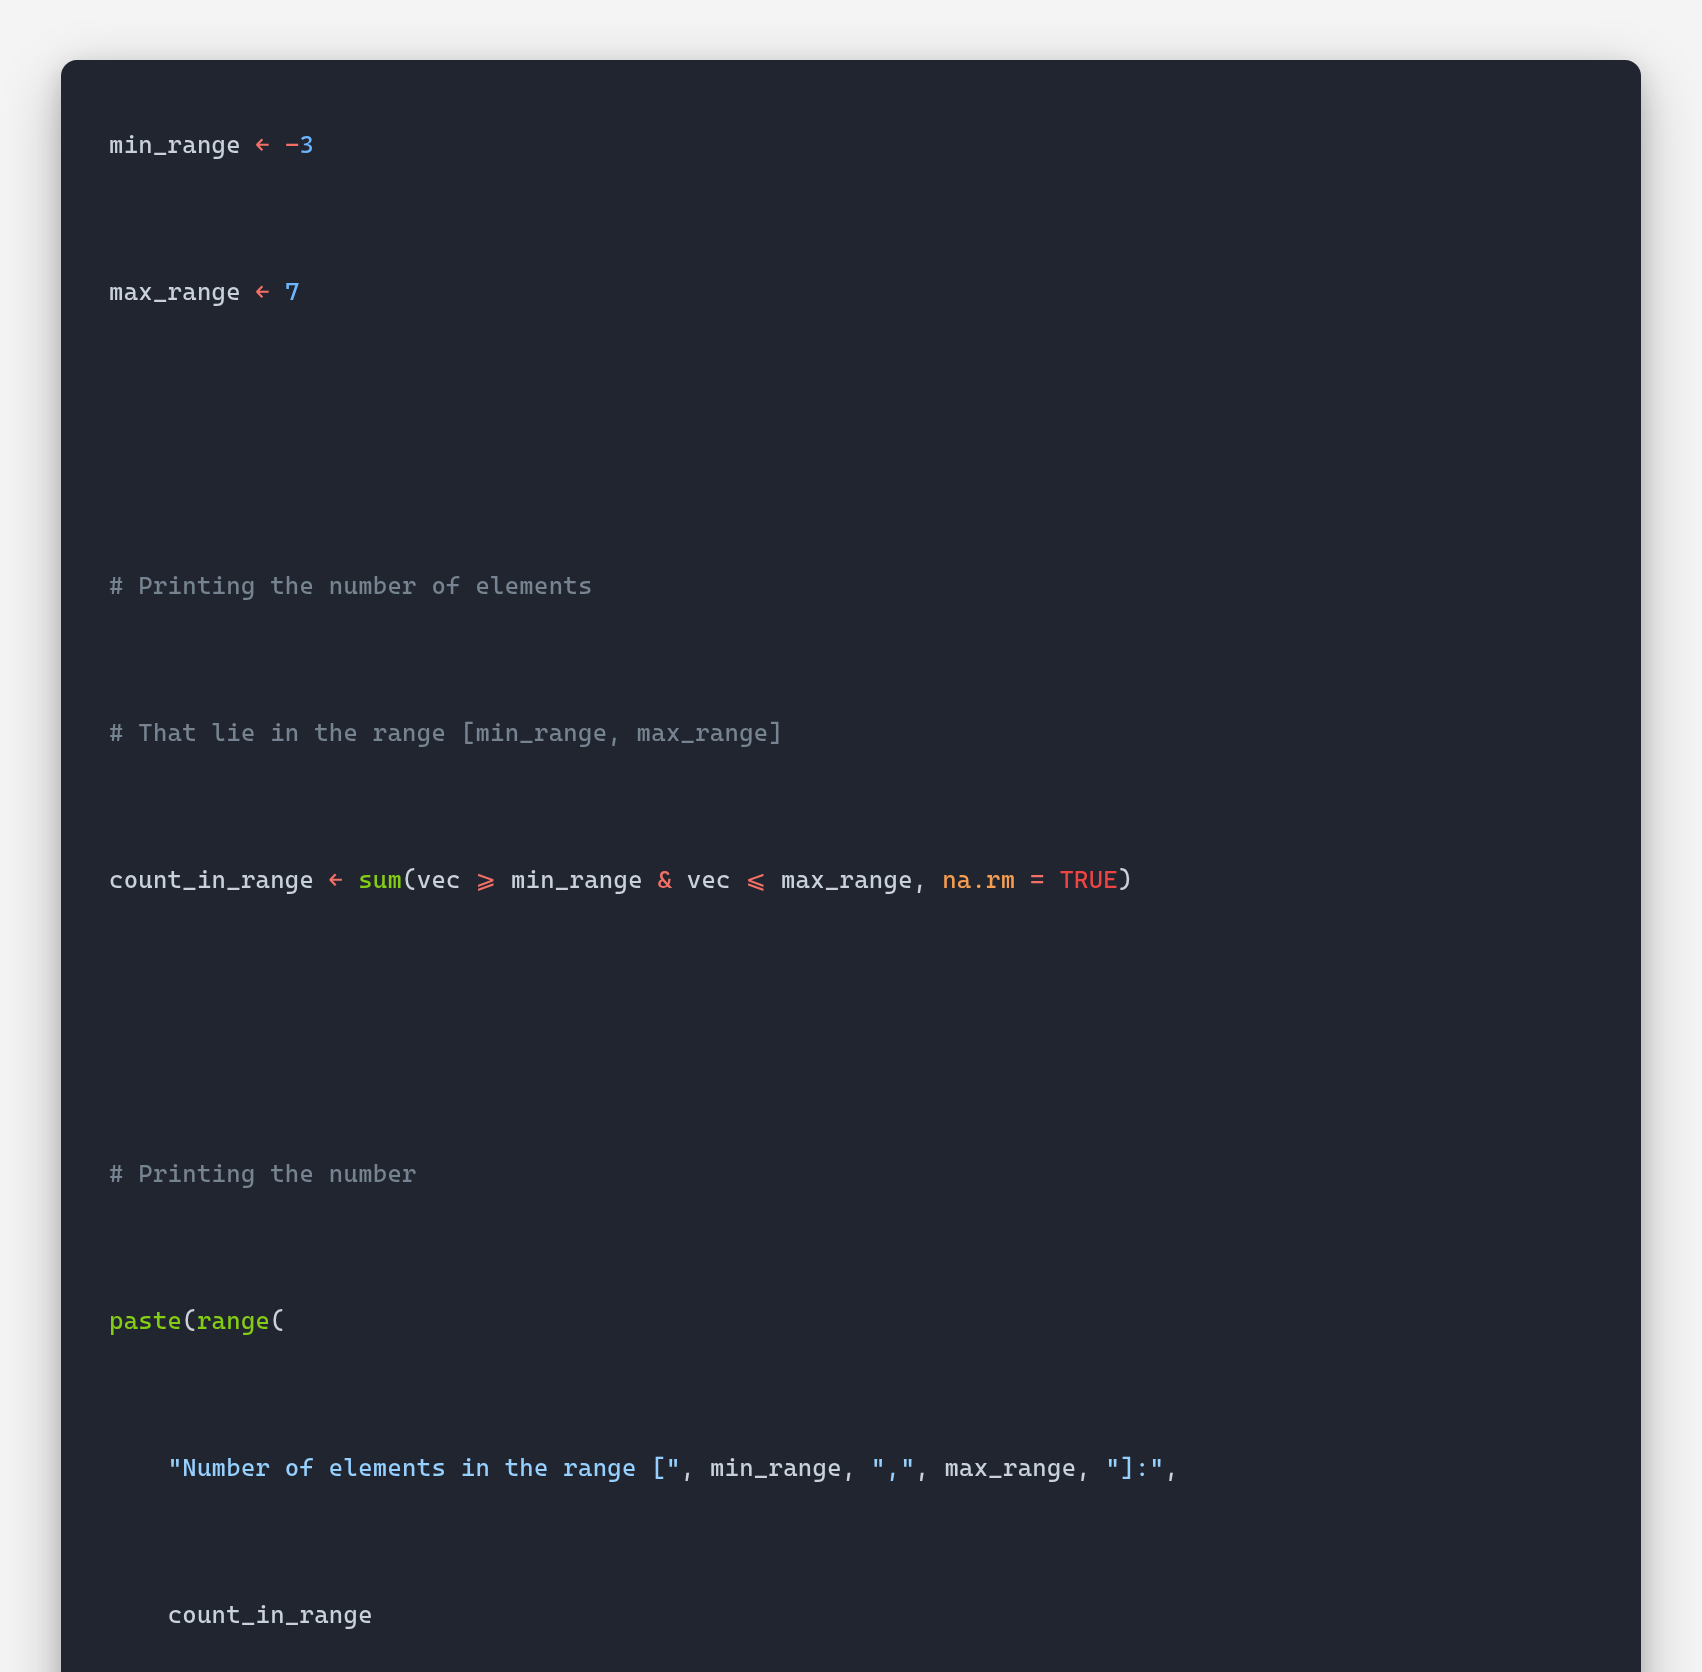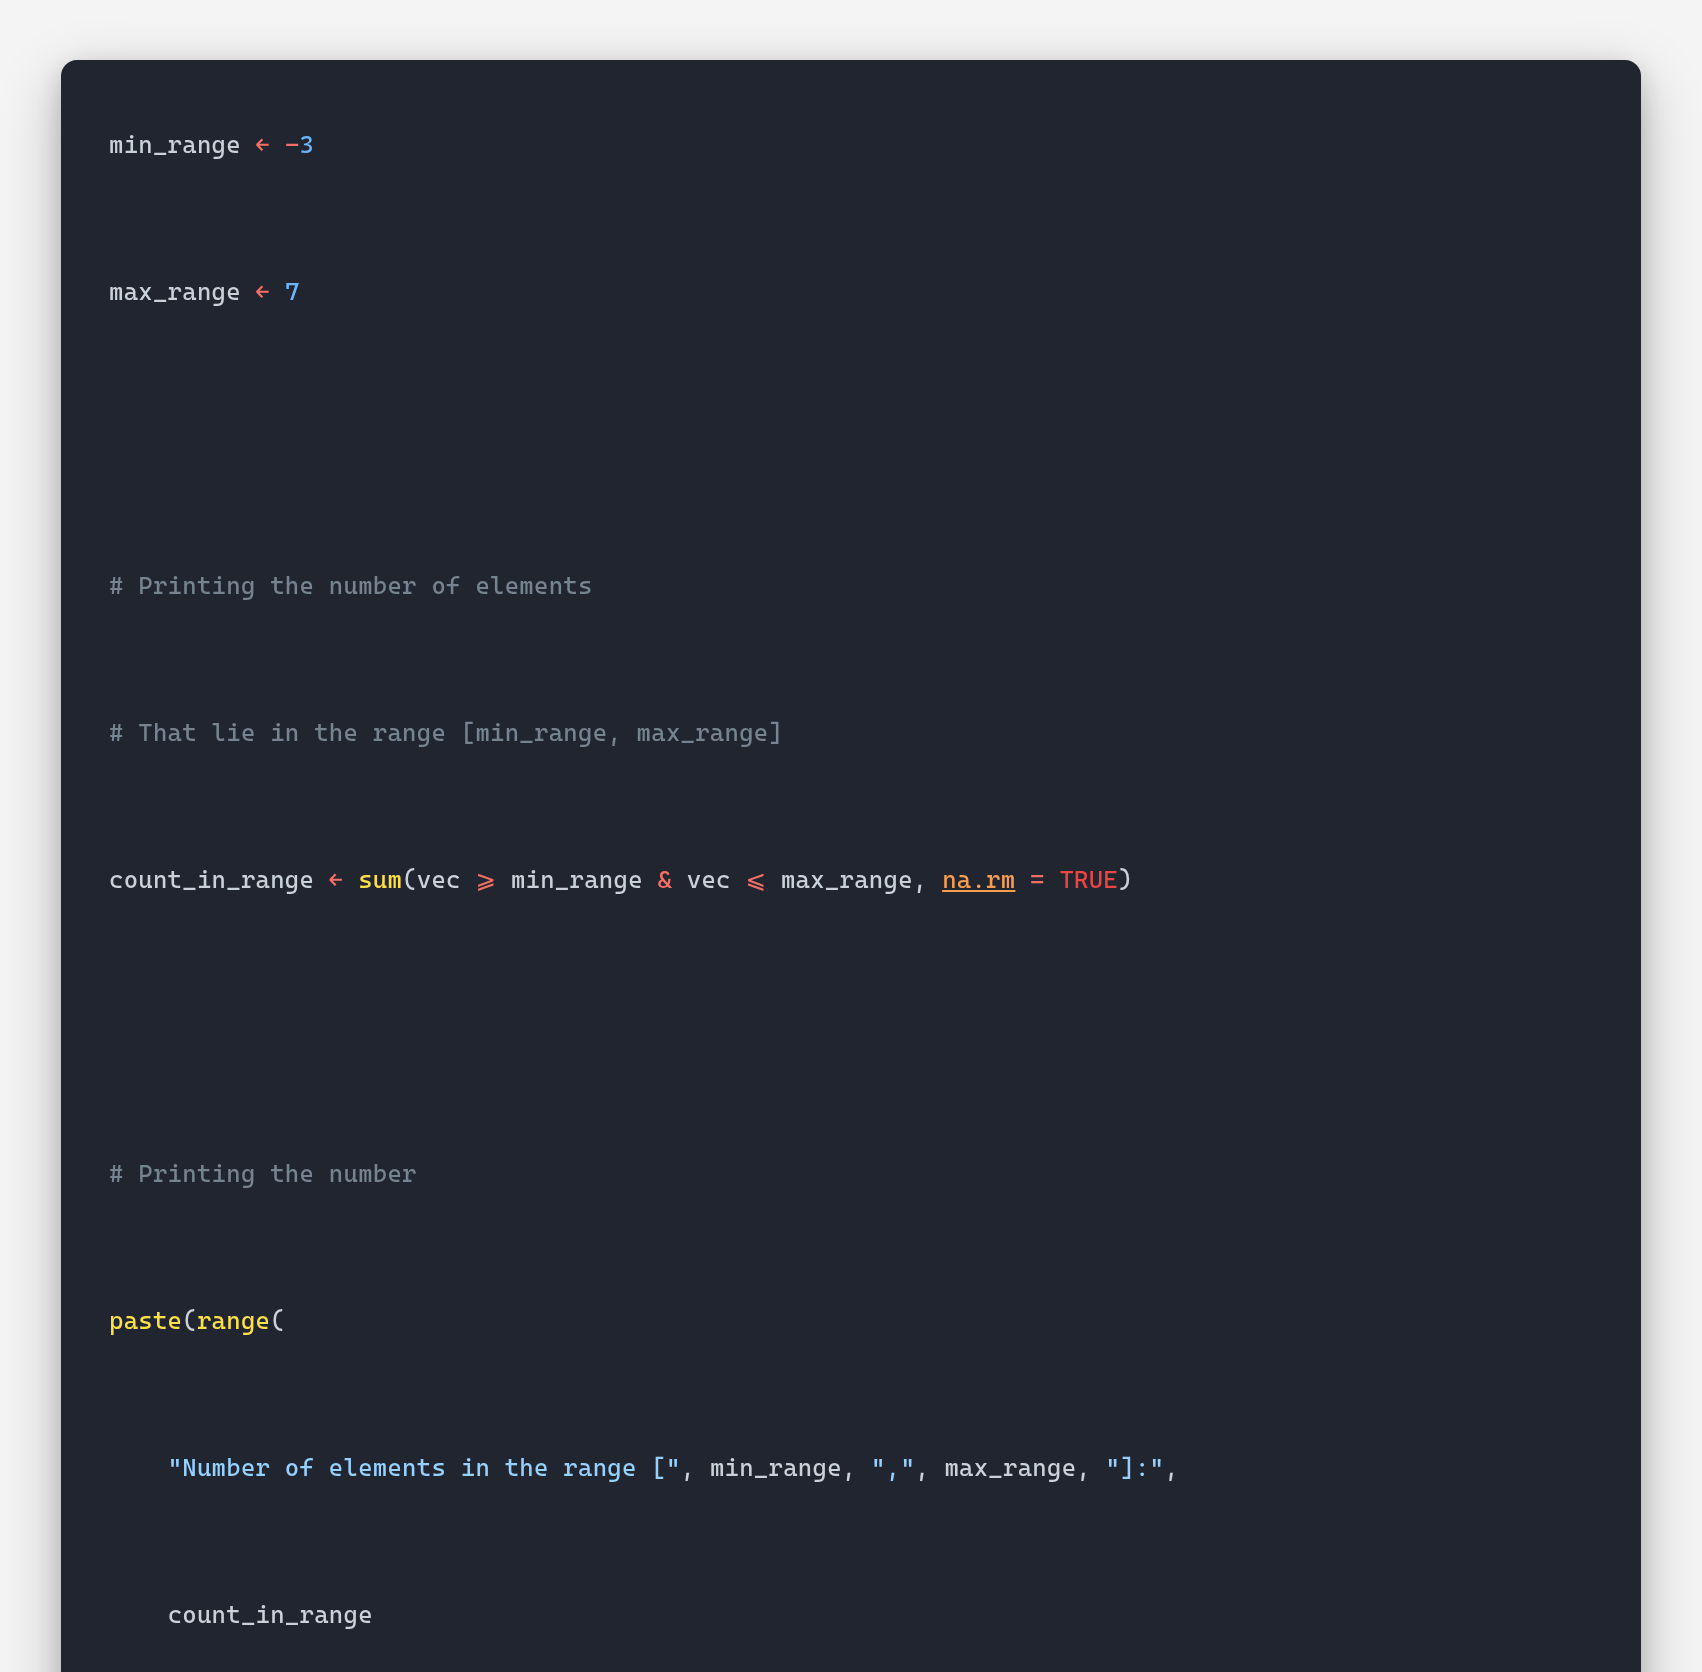--- a/index.html
+++ b/index.html
@@ -25,24 +25,24 @@
       font-size: 24.5px;
       line-height: 3.0;
       white-space: pre;
       letter-spacing: 0.3px;
     }
     .tok-ident   { color: #c9d1d9; text-align: center; }
     .tok-assign  { color: #f47067; }
     .tok-num     { color: #6cb6ff; }
     .tok-neg     { color: #f47067; }
     .tok-comment { color: #768390; }
-    .tok-func    { color: #fde047; }
+    .tok-func    { color: #84cc16; }
     .tok-op      { color: #f47067; }
     .tok-string  { color: #96d0ff; }
-    .tok-param   { color: #f69d50; text-decoration: underline; }
+    .tok-param   { color: #f69d50; }
     .tok-bool    { color: #ef4444; }
     .tok-punct   { color: #c9d1d9; }
   </style>
 </head>
 <body>
 
 <div class="code-card">
 <pre><span class="tok-ident">min_range</span> <span class="tok-assign">←</span> <span class="tok-neg">-</span><span class="tok-num">3</span>
 
 <span class="tok-ident">max_range</span> <span class="tok-assign">←</span> <span class="tok-num">7</span>

